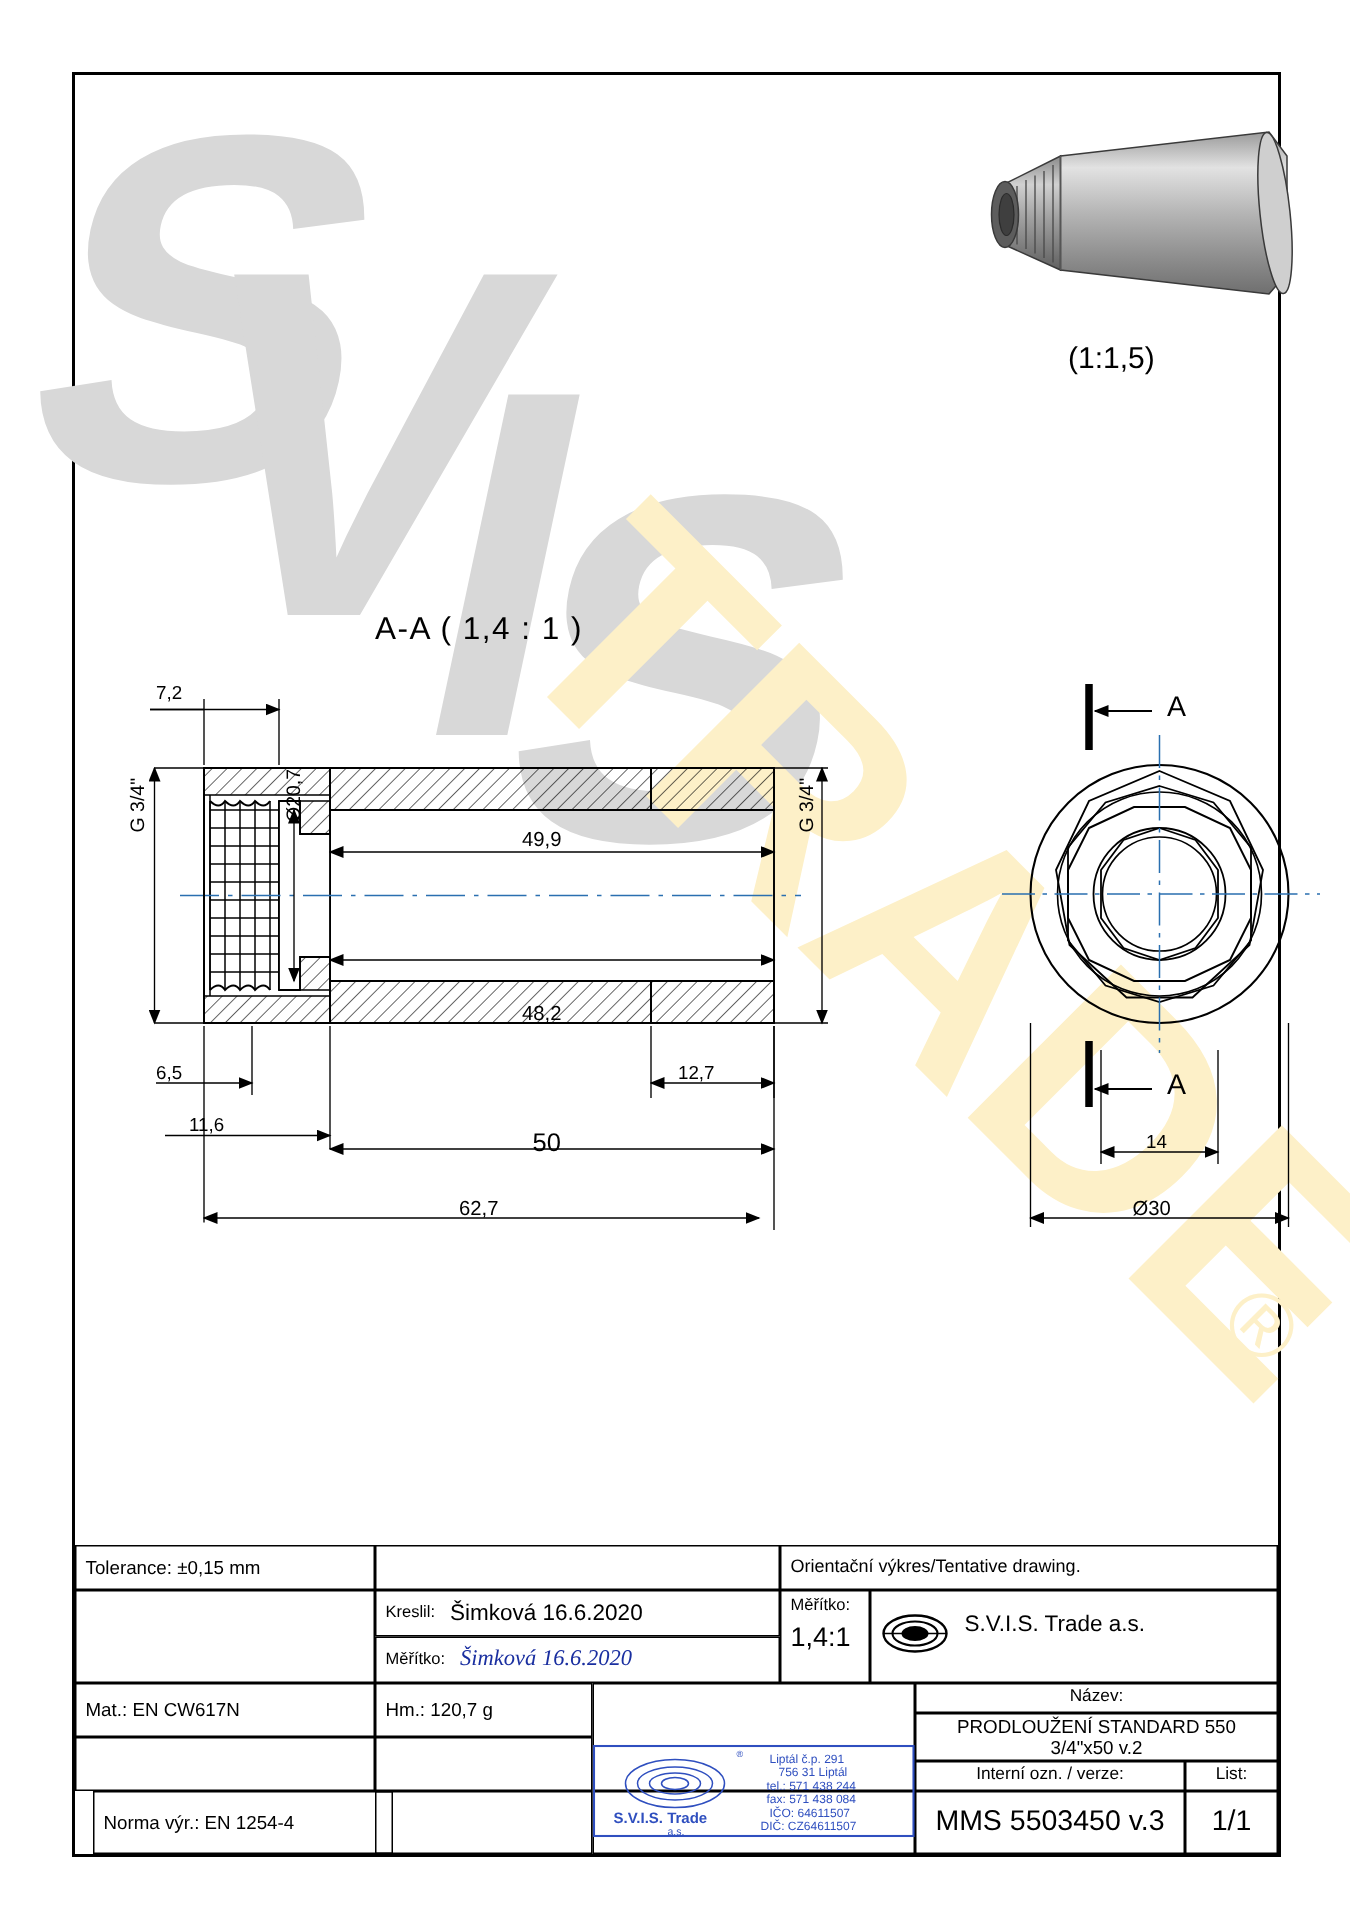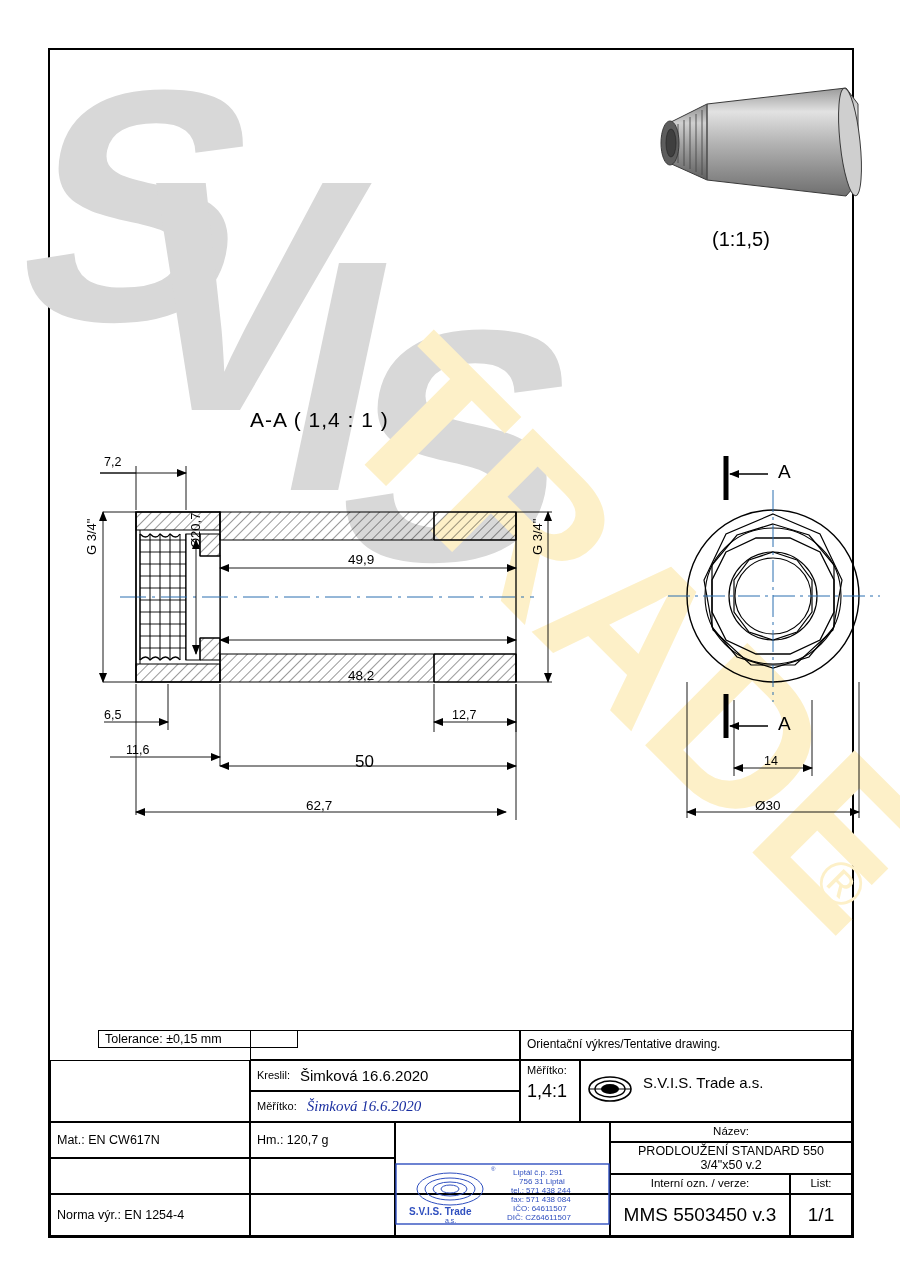--- a/index.html
+++ b/index.html
@@ -321,21 +321,21 @@
   <div class="vlabel" style="left:355px;top:752px;font-size:17px;">50</div>
 
   <div class="vlabel" style="left:306px;top:798px;font-size:13.5px;">62,7</div>
 
   <div class="vlabel" style="left:764px;top:754px;font-size:12.5px;">14</div>
 
   <div class="vlabel" style="left:755px;top:798px;font-size:13.5px;">Ø30</div>
 
   <div class="titleblock">
 
-    <div class="tb-cell" style="left:0;top:0;width:200px;height:18px;margin-left:48px;">Tolerance: ±0,15 mm</div>
+    <div class="tb-cell" style="left:0;top:0;width:200px;height:30px;">Tolerance: ±0,15 mm</div>
     <div class="tb-cell" style="left:200px;top:0;width:270px;height:30px;"></div>
     <div class="tb-cell" style="left:470px;top:0;width:332px;height:30px;font-size:12px;">Orientační výkres/Tentative drawing.</div>
 
     <div class="tb-cell" style="left:0;top:30px;width:200px;height:62px;"></div>
 
     <div class="tb-cell" style="left:200px;top:30px;width:270px;height:31px;">
       <span class="small">Kreslil:</span>
       <span class="mid" style="margin-left:10px;">Šimková 16.6.2020</span>
     </div>
 
@@ -367,21 +367,21 @@
     <div class="tb-cell" style="left:200px;top:92px;width:145px;height:36px;">Hm.: 120,7 g</div>
     <div class="tb-cell center" style="left:345px;top:92px;width:215px;height:72px;"></div>
     <div class="tb-cell center" style="left:560px;top:92px;width:242px;height:20px;font-size:11.5px;">Název:</div>
     <div class="tb-cell center" style="left:560px;top:112px;width:242px;height:32px;font-size:12.5px;">PRODLOUŽENÍ STANDARD 550 3/4"x50 v.2</div>
 
     <div class="tb-cell" style="left:0;top:128px;width:200px;height:36px;"></div>
     <div class="tb-cell" style="left:200px;top:128px;width:145px;height:36px;"></div>
     <div class="tb-cell center" style="left:560px;top:144px;width:180px;height:20px;font-size:11.5px;">Interní ozn. / verze:</div>
     <div class="tb-cell center" style="left:740px;top:144px;width:62px;height:20px;font-size:11.5px;">List:</div>
 
-    <div class="tb-cell" style="left:0;top:164px;width:200px;height:42px;">Norma výr.: EN 1254-4</div>
+    <div class="tb-cell" style="left:12px;top:164px;width:200px;height:42px;">Norma výr.: EN 1254-4</div>
     <div class="tb-cell" style="left:200px;top:164px;width:145px;height:42px;"></div>
     <div class="tb-cell" style="left:345px;top:164px;width:215px;height:42px;"></div>
     <div class="tb-cell center" style="left:560px;top:164px;width:180px;height:42px;font-size:19px;">MMS 5503450 v.3</div>
     <div class="tb-cell center" style="left:740px;top:164px;width:62px;height:42px;font-size:19px;">1/1</div>
 
     <div class="stamp">
       <svg width="215" height="62" viewBox="0 0 215 62" xmlns="http://www.w3.org/2000/svg">
         <rect x="1" y="1" width="213" height="60" fill="none" stroke="#2f4fbf" stroke-width="1.4"></rect>
         <g stroke="#2f4fbf" fill="none" stroke-width="1">
           <ellipse cx="55" cy="26" rx="33" ry="16"></ellipse>

